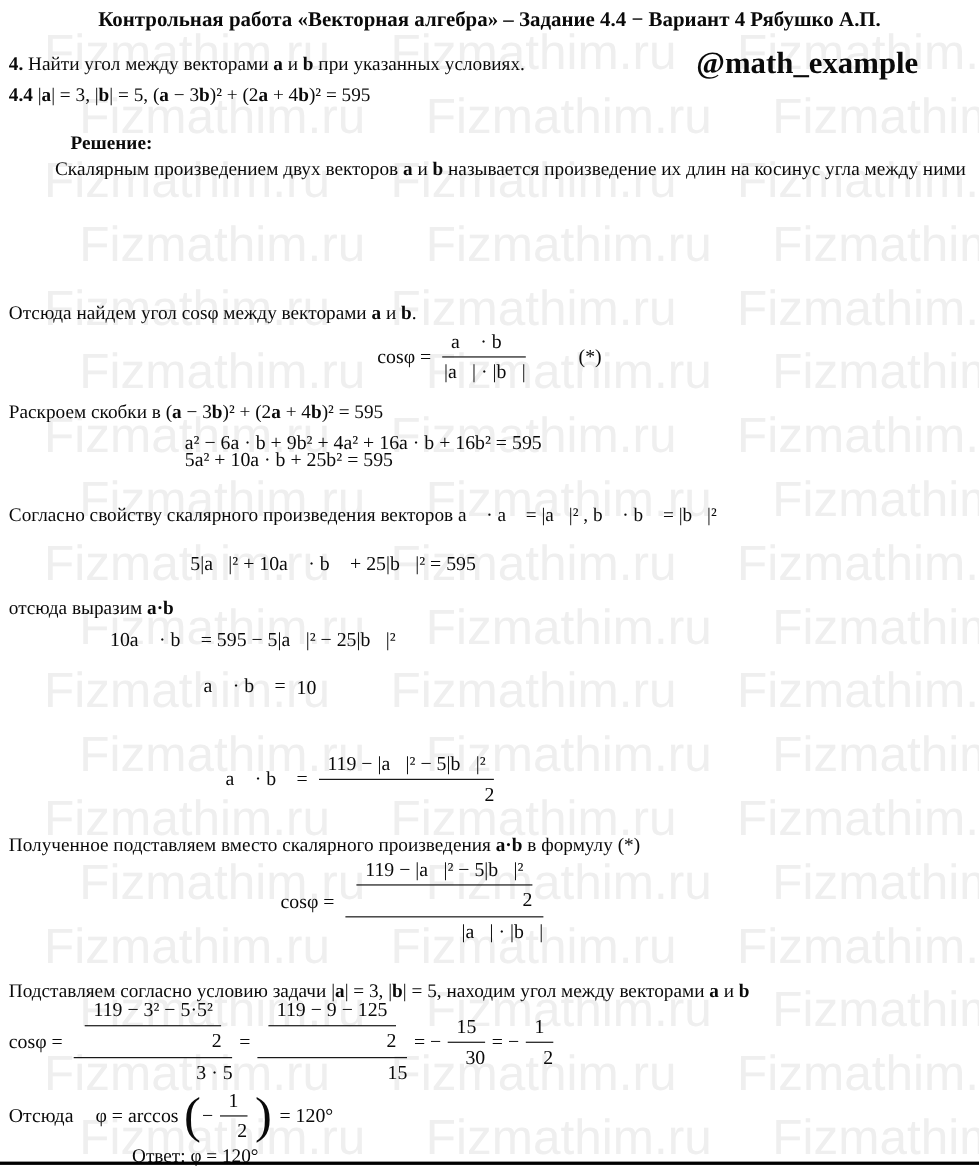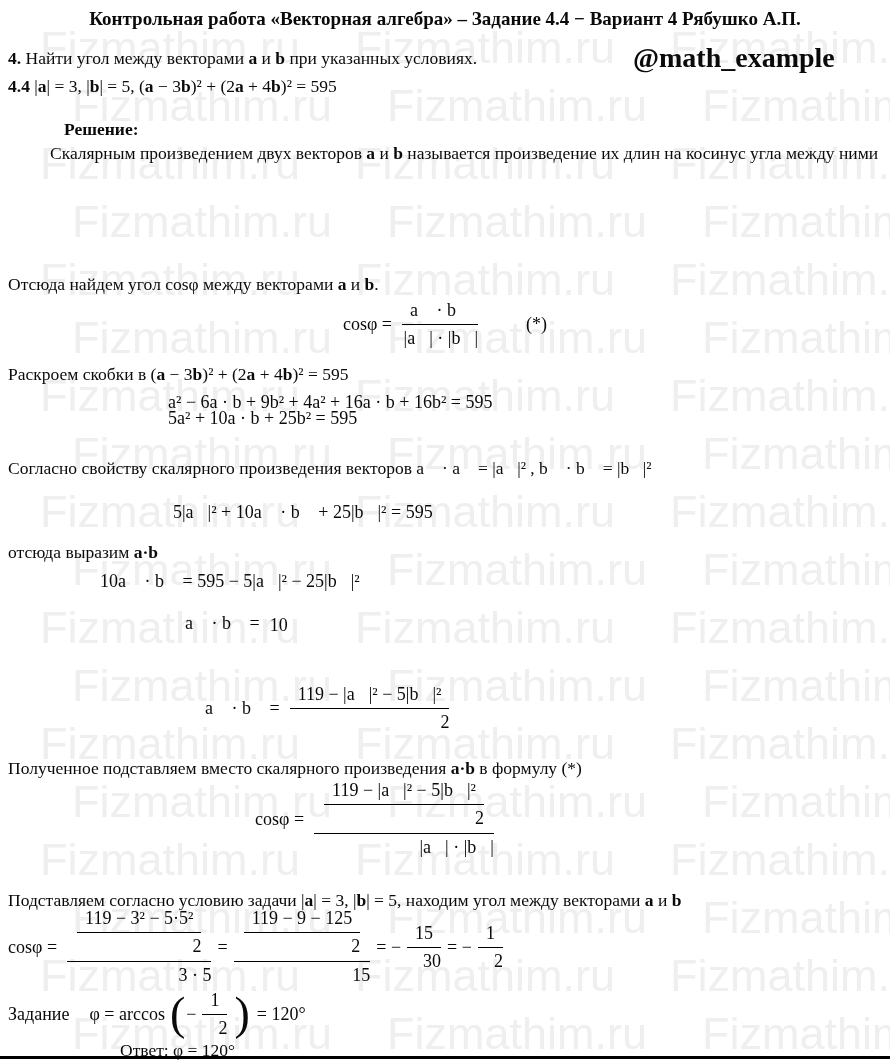--- a/index.html
+++ b/index.html
@@ -232,21 +232,21 @@
       <span class="den">30</span>
     </span>
     <span>= −</span>
     <span class="frac">
       <span class="num">1</span>
       <span class="den">2</span>
     </span>
   </div>
 
   <div class="eqrow" style="top:990px; left:8px;">
-    <span class="prefix">Задание</span>
+    <span class="prefix">Отсюда</span>
     <span class="lhs">φ = arccos</span>
     <span class="bigparen">(</span>
     <span>−</span>
     <span class="frac">
       <span class="num">1</span>
       <span class="den">2</span>
     </span>
     <span class="bigparen">)</span>
     <span style="margin-left:6px;">= 120°</span>
   </div>

